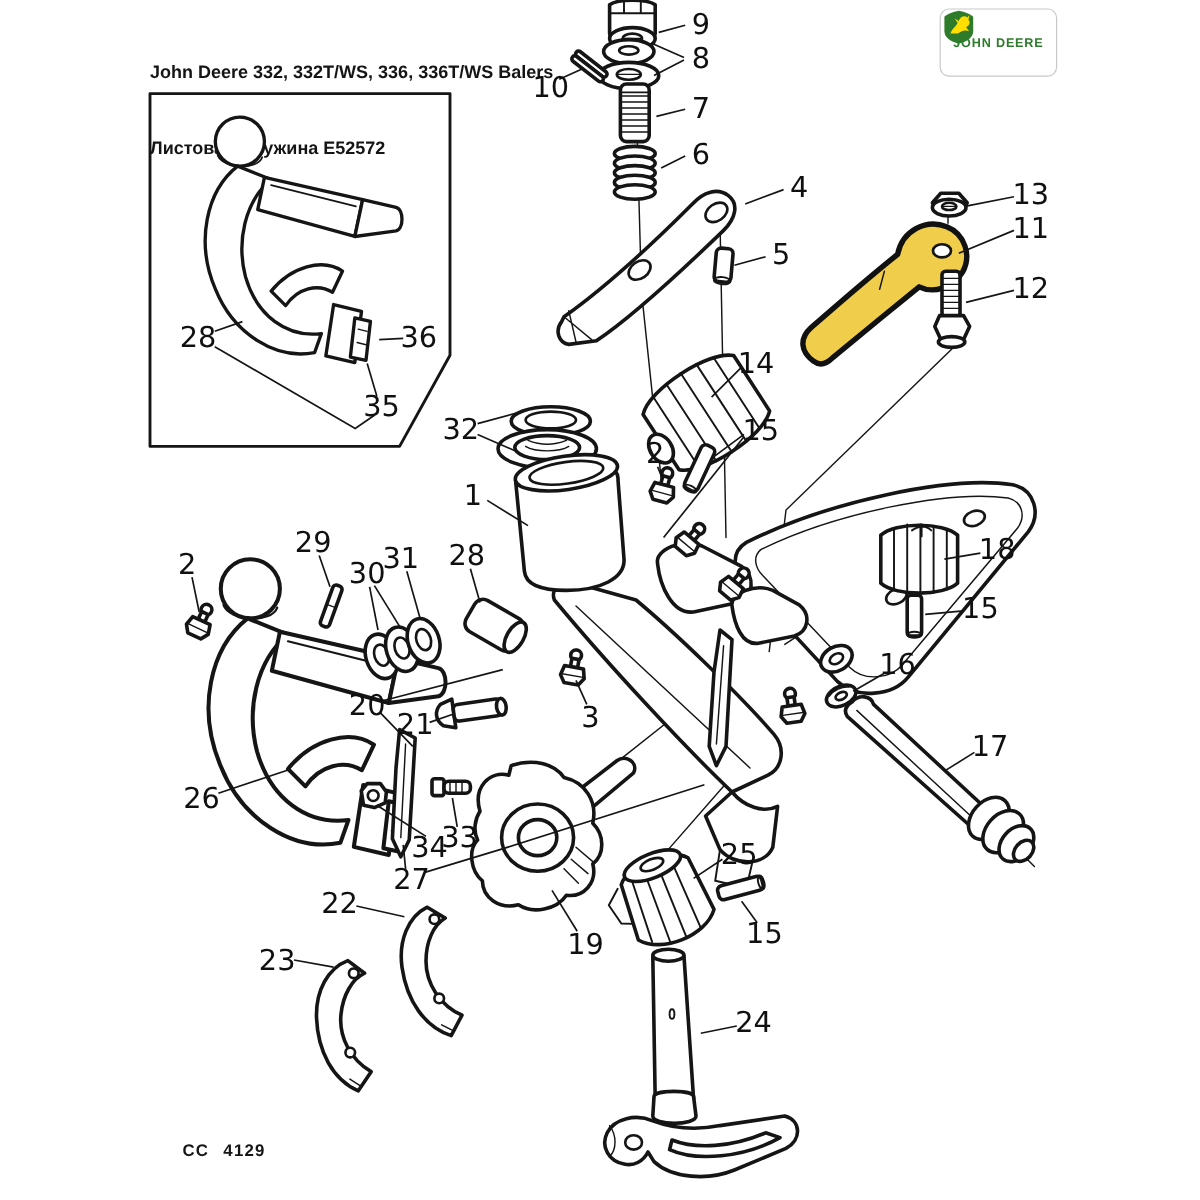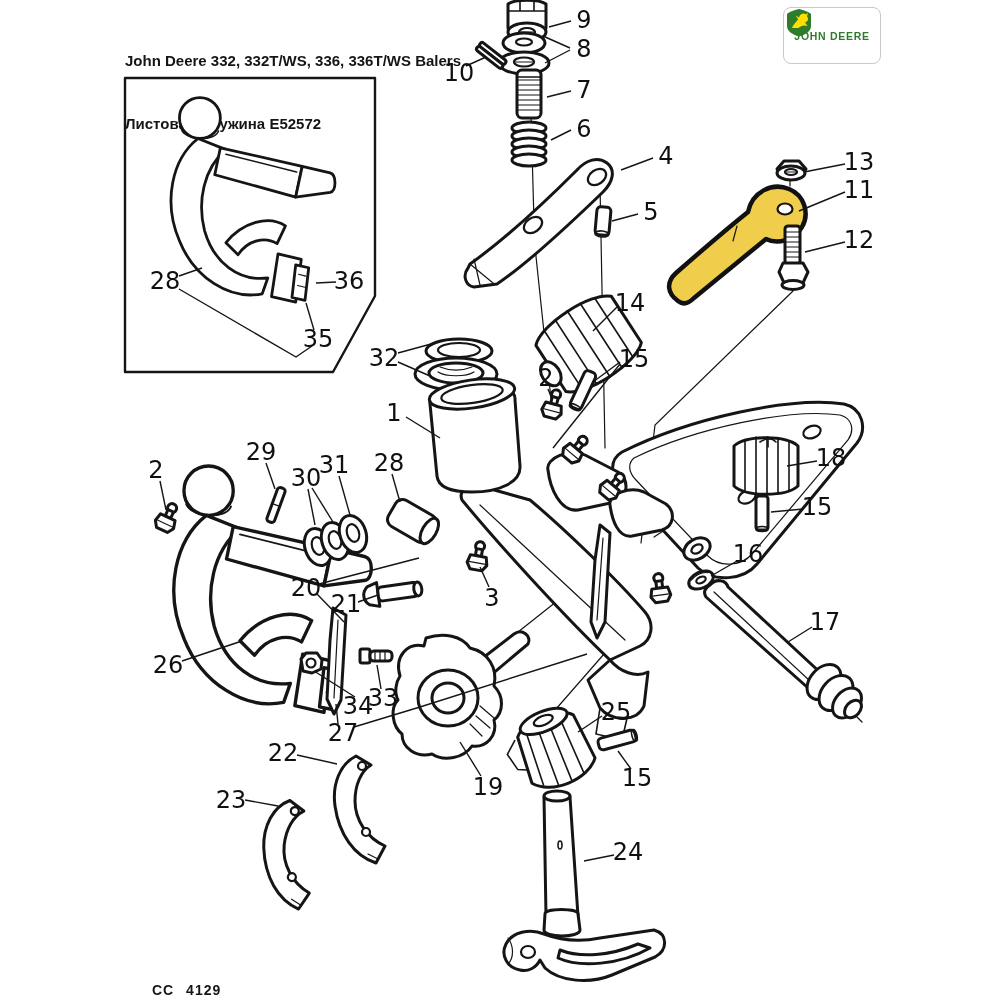--- a/index.html
+++ b/index.html
@@ -5,21 +5,21 @@
   html,body{margin:0;padding:0;background:#fff;}
   #stage{position:relative;width:1000px;height:1000px;background:#fff;overflow:hidden;
          font-family:"Liberation Sans",sans-serif;}
   .title{position:absolute;left:125px;top:8px;color:#151515;font-weight:bold;
          font-size:15px;line-height:21px;white-space:pre;}
   .logo-card{position:absolute;left:783px;top:7px;width:96px;height:55px;background:#fff;
          border:1px solid #c9c9c9;border-radius:8px;display:flex;flex-direction:column;
          align-items:center;justify-content:center;gap:1px;}
   .logo-brand{color:#2E7C2B;font-weight:bold;font-size:10.5px;letter-spacing:.7px;}
   .footer-code{position:absolute;left:152px;top:950px;color:#151515;font-weight:bold;
-         font-size:14px;word-spacing:7px;letter-spacing:1px;margin-top:32px;}
+         font-size:14px;word-spacing:7px;letter-spacing:1px;}
   svg{position:absolute;left:0;top:0;}
   .part{fill:#fff;stroke:#151515;stroke-width:3;stroke-linejoin:round;stroke-linecap:round;}
   .hl{stroke:#111;stroke-width:4.5;stroke-linejoin:round;}
   .detail{fill:none;stroke:#151515;stroke-width:1.6;stroke-linecap:round;}
   .thin{fill:none;stroke:#151515;stroke-width:1.2;stroke-linecap:round;}
   .hole{fill:#fff;stroke:#151515;stroke-width:2.2;}
   .leader{fill:none;stroke:#151515;stroke-width:1.4;}
   .callout{font-family:"DejaVu Sans","Liberation Sans",sans-serif;font-size:24px;font-weight:500;
          fill:#101010;text-anchor:middle;dominant-baseline:central;}
   .box{fill:none;stroke:#151515;stroke-width:2.4;stroke-linejoin:round;}

